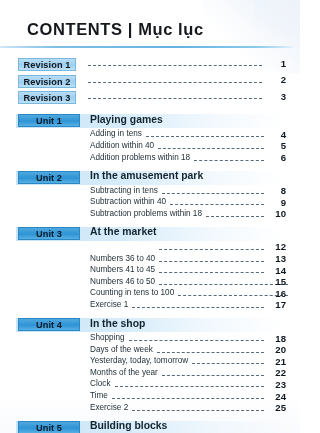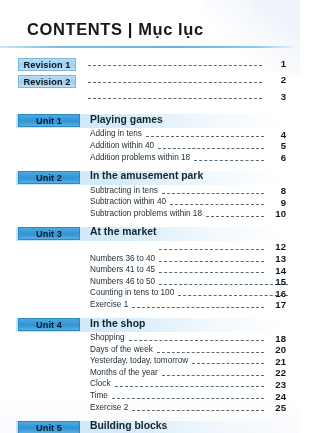--- a/index.html
+++ b/index.html
@@ -194,20 +194,21 @@
           <div class="badge revision">Revision 1</div>
           <div class="leader" style="left: 88px; width: 174px;"></div>
           <div class="pageno">1</div>
         </div>
         <div class="row revision" style="top: 74.6px; padding-left: 44px;">
           <div class="badge revision">Revision 2</div>
           <div class="leader" style="left: 88px; width: 174px;"></div>
           <div class="pageno">2</div>
         </div>
         <div class="row revision" style="top: 91.2px;">
+          <div class="badge revision">Revision 3</div>
           <div class="leader" style="left: 88px; width: 174px;"></div>
           <div class="pageno">3</div>
         </div>
         <div class="row unit" style="top: 114.3px;">
           <div class="unit-band"></div>
           <div class="badge unit">Unit 1</div>
           <div class="unit-title">Playing games</div>
         </div>
         <div class="row sub" style="top: 129.3px;">
           <div class="sub-label">Adding in tens</div>

